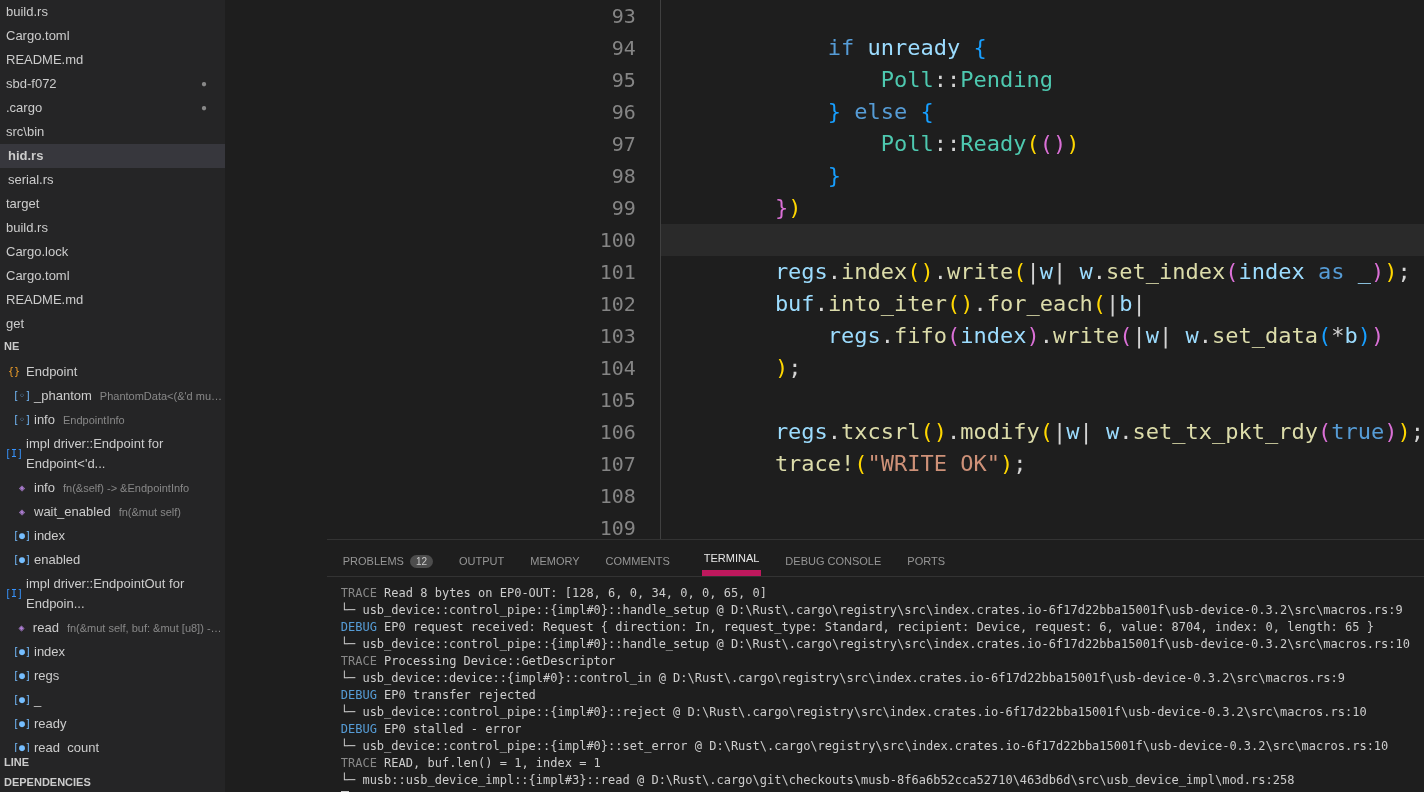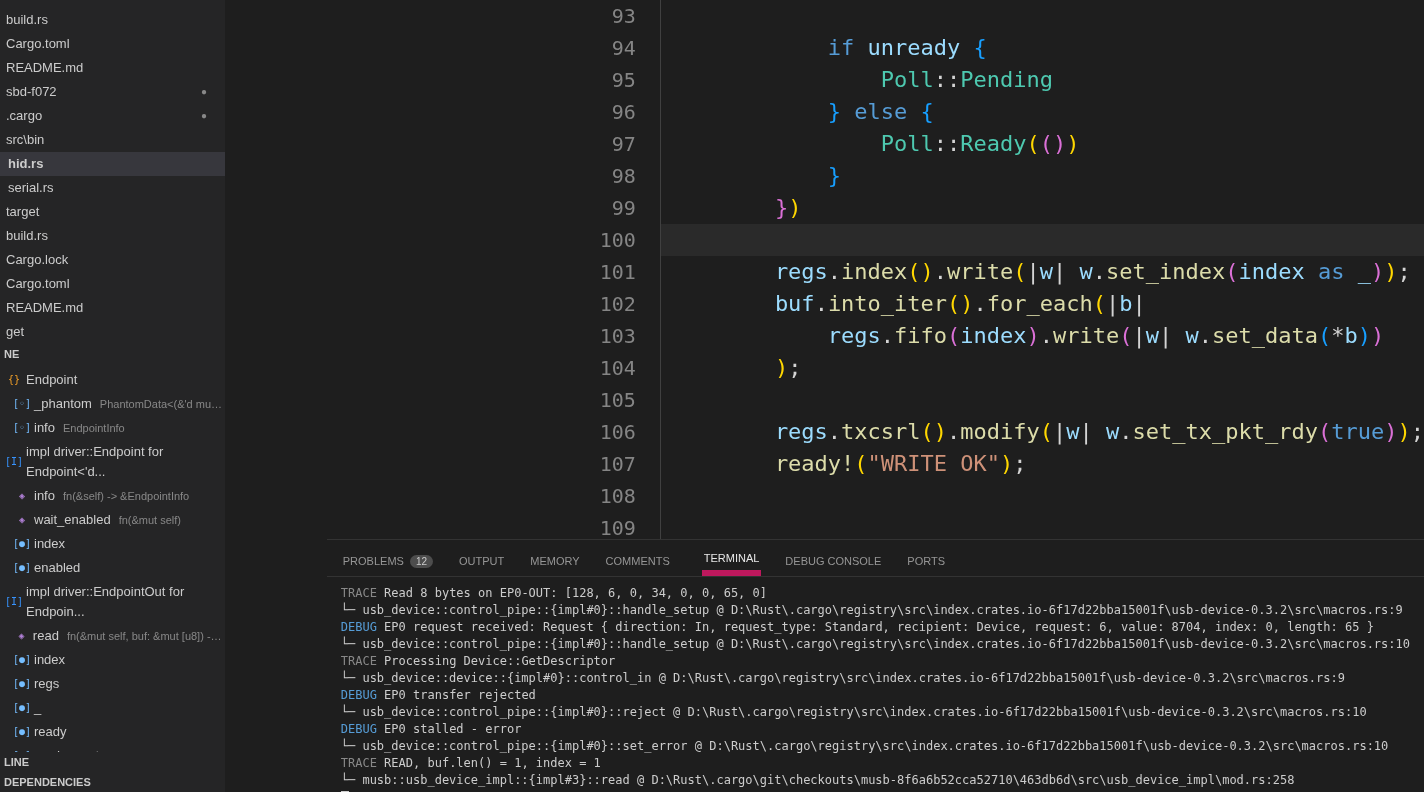--- a/index.html
+++ b/index.html
@@ -15,21 +15,20 @@
 }
 .sidebar {
   width: 225px;
   background: #252526;
   display: flex;
   flex-direction: column;
   overflow: hidden;
 }
 .file-tree {
   flex: 0 0 auto;
-  margin-top: 8px;
 }
 .tree-item {
   padding: 2px 0 2px 4px;
   font-size: 13px;
   color: #cccccc;
   cursor: pointer;
   display: flex;
   align-items: center;
   line-height: 20px;
   position: relative;
@@ -352,21 +351,21 @@
         <div class="code-line"><span>                </span><span class="tk-type">Poll</span><span class="tk-punct">::</span><span class="tk-type">Ready</span><span class="tk-brace-y">(</span><span class="tk-brace-p">(</span><span class="tk-brace-p">)</span><span class="tk-brace-y">)</span></div>
         <div class="code-line"><span>            </span><span class="tk-brace-b">}</span></div>
         <div class="code-line"><span>        </span><span class="tk-brace-p">}</span><span class="tk-brace-y">)</span></div>
         <div class="code-line highlighted"></div>
         <div class="code-line"><span>        </span><span class="tk-var">regs</span><span class="tk-punct">.</span><span class="tk-fn">index</span><span class="tk-brace-y">(</span><span class="tk-brace-y">)</span><span class="tk-punct">.</span><span class="tk-fn">write</span><span class="tk-brace-y">(</span><span class="tk-punct">|</span><span class="tk-param">w</span><span class="tk-punct">|</span><span> </span><span class="tk-var">w</span><span class="tk-punct">.</span><span class="tk-fn">set_index</span><span class="tk-brace-p">(</span><span class="tk-var">index</span><span> </span><span class="tk-kw">as</span><span> </span><span class="tk-var">_</span><span class="tk-brace-p">)</span><span class="tk-brace-y">)</span><span class="tk-punct">;</span></div>
         <div class="code-line"><span>        </span><span class="tk-var">buf</span><span class="tk-punct">.</span><span class="tk-fn">into_iter</span><span class="tk-brace-y">(</span><span class="tk-brace-y">)</span><span class="tk-punct">.</span><span class="tk-fn">for_each</span><span class="tk-brace-y">(</span><span class="tk-punct">|</span><span class="tk-param">b</span><span class="tk-punct">|</span></div>
         <div class="code-line"><span>            </span><span class="tk-var">regs</span><span class="tk-punct">.</span><span class="tk-fn">fifo</span><span class="tk-brace-p">(</span><span class="tk-var">index</span><span class="tk-brace-p">)</span><span class="tk-punct">.</span><span class="tk-fn">write</span><span class="tk-brace-p">(</span><span class="tk-punct">|</span><span class="tk-param">w</span><span class="tk-punct">|</span><span> </span><span class="tk-var">w</span><span class="tk-punct">.</span><span class="tk-fn">set_data</span><span class="tk-brace-b">(</span><span class="tk-op">*</span><span class="tk-var">b</span><span class="tk-brace-b">)</span><span class="tk-brace-p">)</span></div>
         <div class="code-line"><span>        </span><span class="tk-brace-y">)</span><span class="tk-punct">;</span></div>
         <div class="code-line"></div>
         <div class="code-line"><span>        </span><span class="tk-var">regs</span><span class="tk-punct">.</span><span class="tk-fn">txcsrl</span><span class="tk-brace-y">(</span><span class="tk-brace-y">)</span><span class="tk-punct">.</span><span class="tk-fn">modify</span><span class="tk-brace-y">(</span><span class="tk-punct">|</span><span class="tk-param">w</span><span class="tk-punct">|</span><span> </span><span class="tk-var">w</span><span class="tk-punct">.</span><span class="tk-fn">set_tx_pkt_rdy</span><span class="tk-brace-p">(</span><span class="tk-const">true</span><span class="tk-brace-p">)</span><span class="tk-brace-y">)</span><span class="tk-punct">;</span></div>
-        <div class="code-line"><span>        </span><span class="tk-fn">ready!</span><span class="tk-brace-y">(</span><span class="tk-str">"WRITE OK"</span><span class="tk-brace-y">)</span><span class="tk-punct">;</span></div>
+        <div class="code-line"><span>        </span><span class="tk-fn">trace!</span><span class="tk-brace-y">(</span><span class="tk-str">"WRITE OK"</span><span class="tk-brace-y">)</span><span class="tk-punct">;</span></div>
         <div class="code-line"></div>
       </div>
   </div>
   <div class="terminal-panel">
     <div class="panel-tabs" id="panel-tabs">
         <div class="panel-tab">
           <span>PROBLEMS</span>
           <span class="badge">12</span>
         </div>
         <div class="panel-tab">

